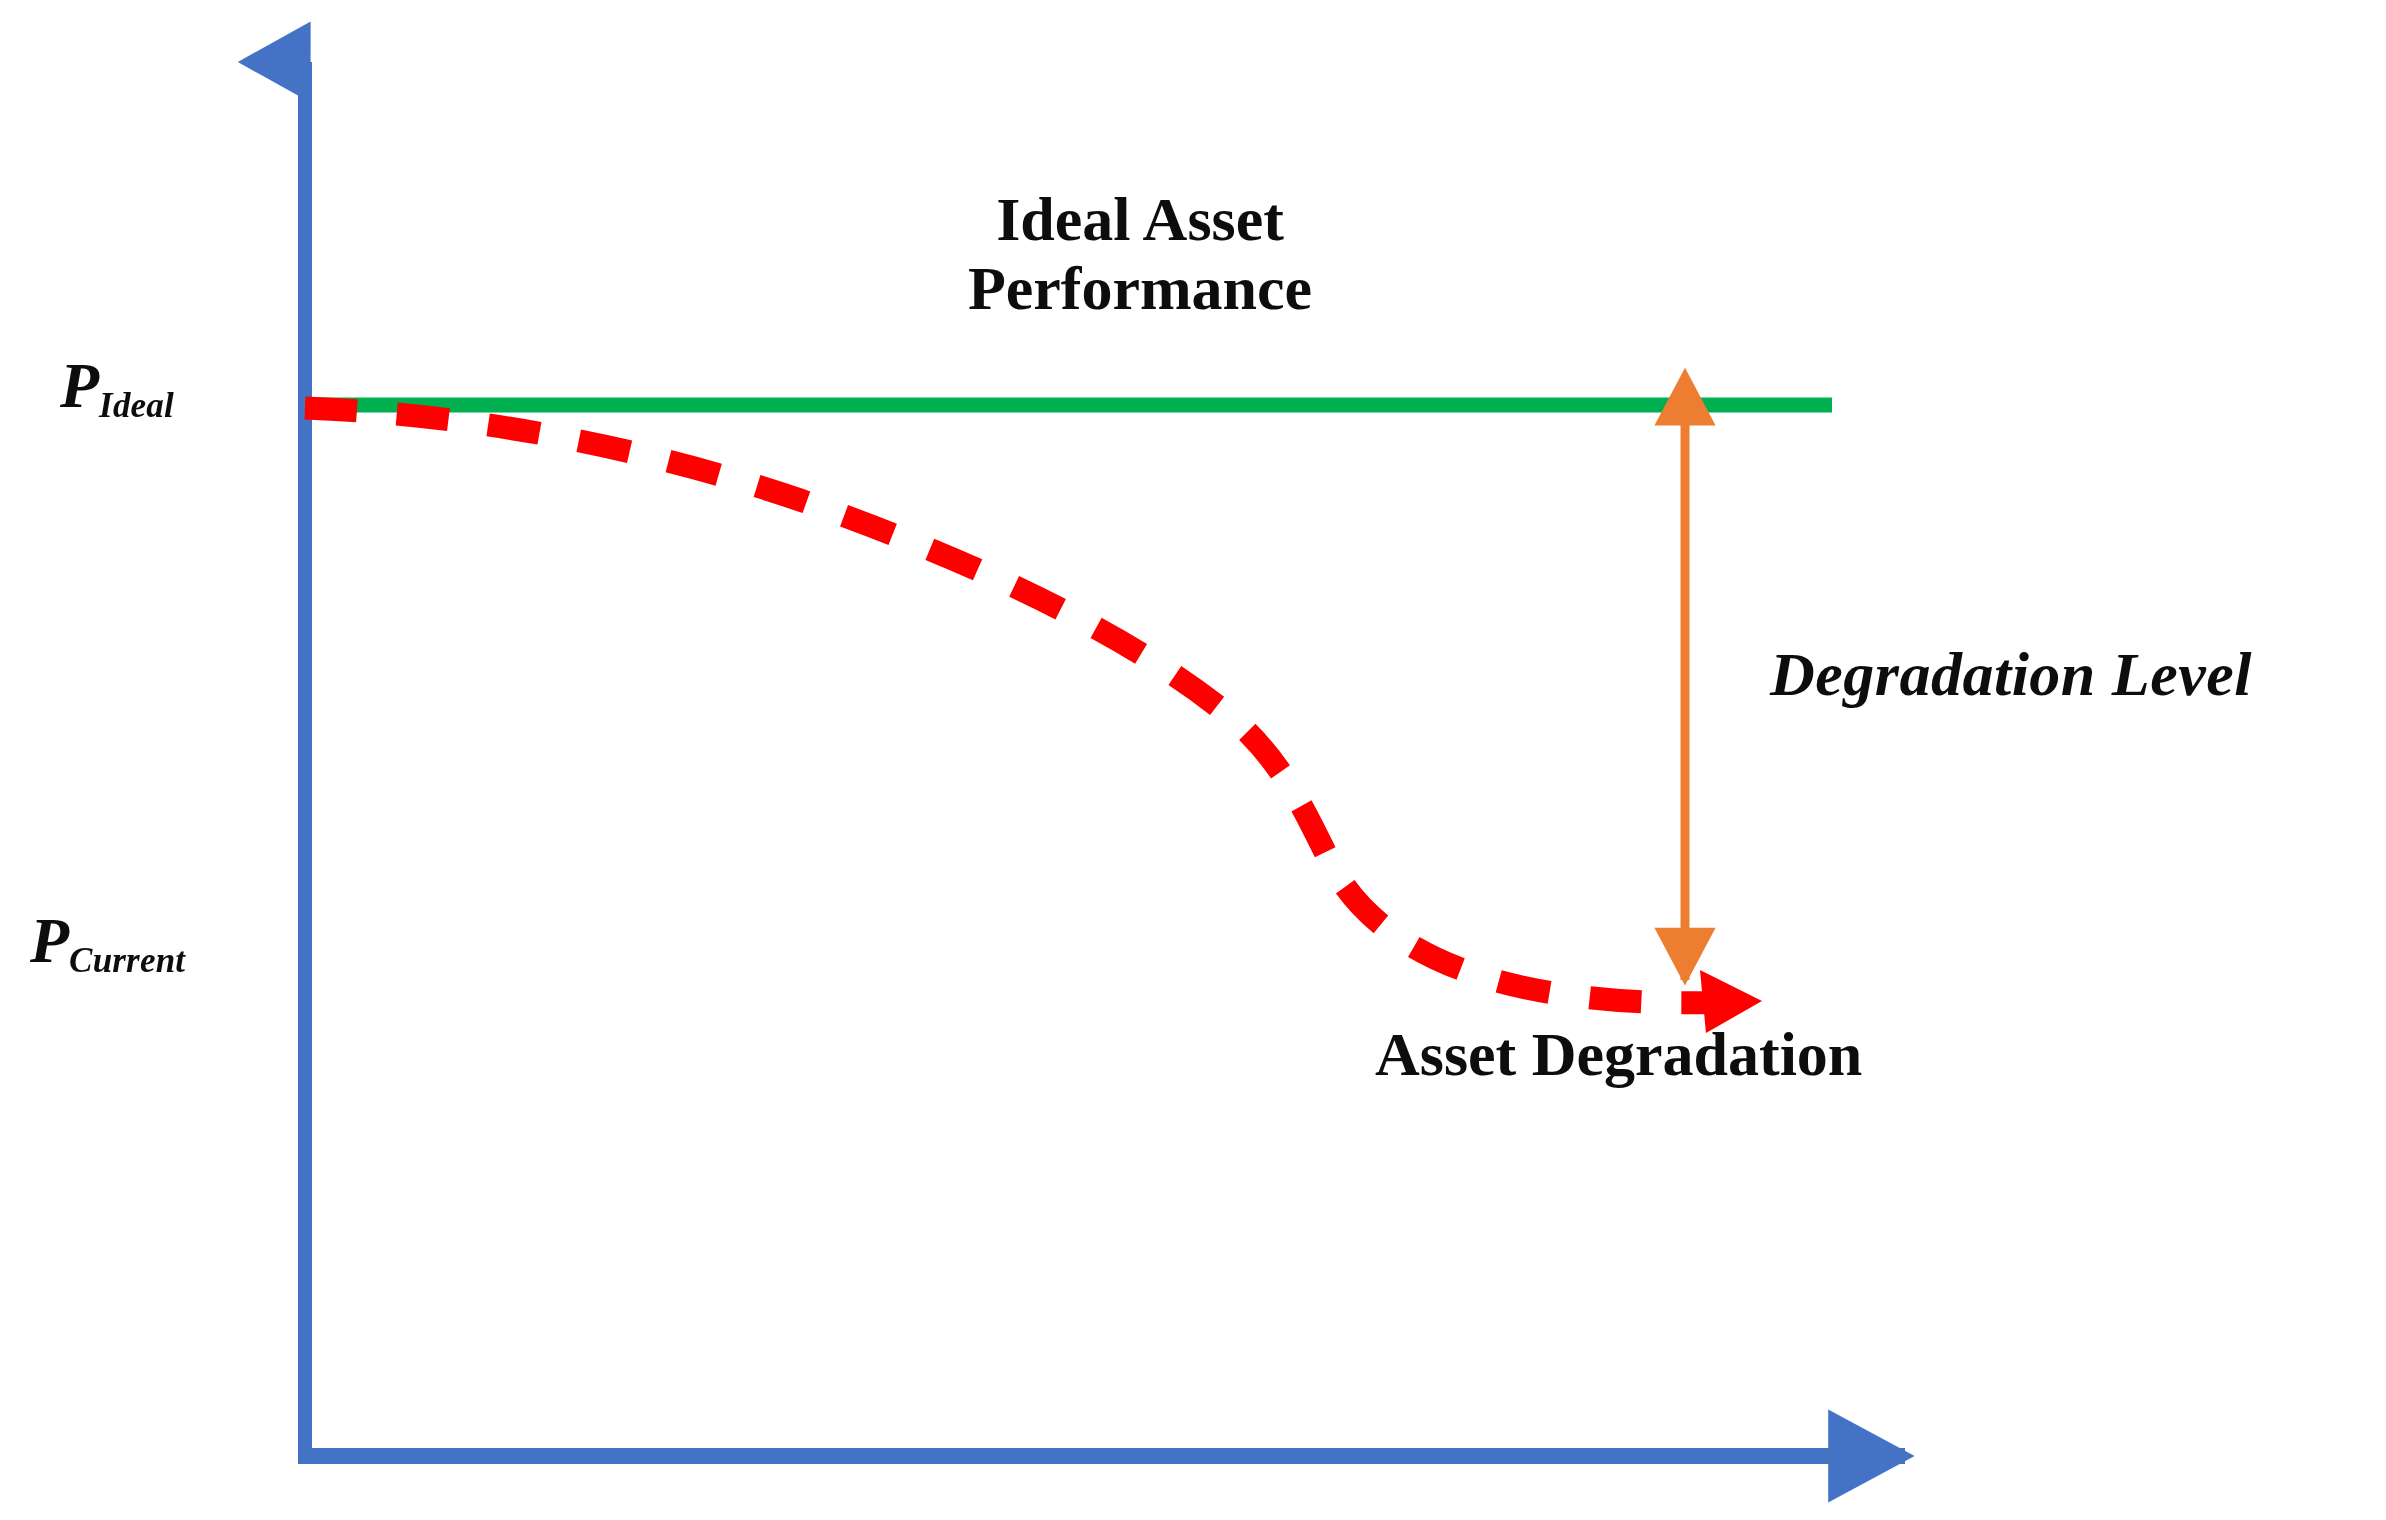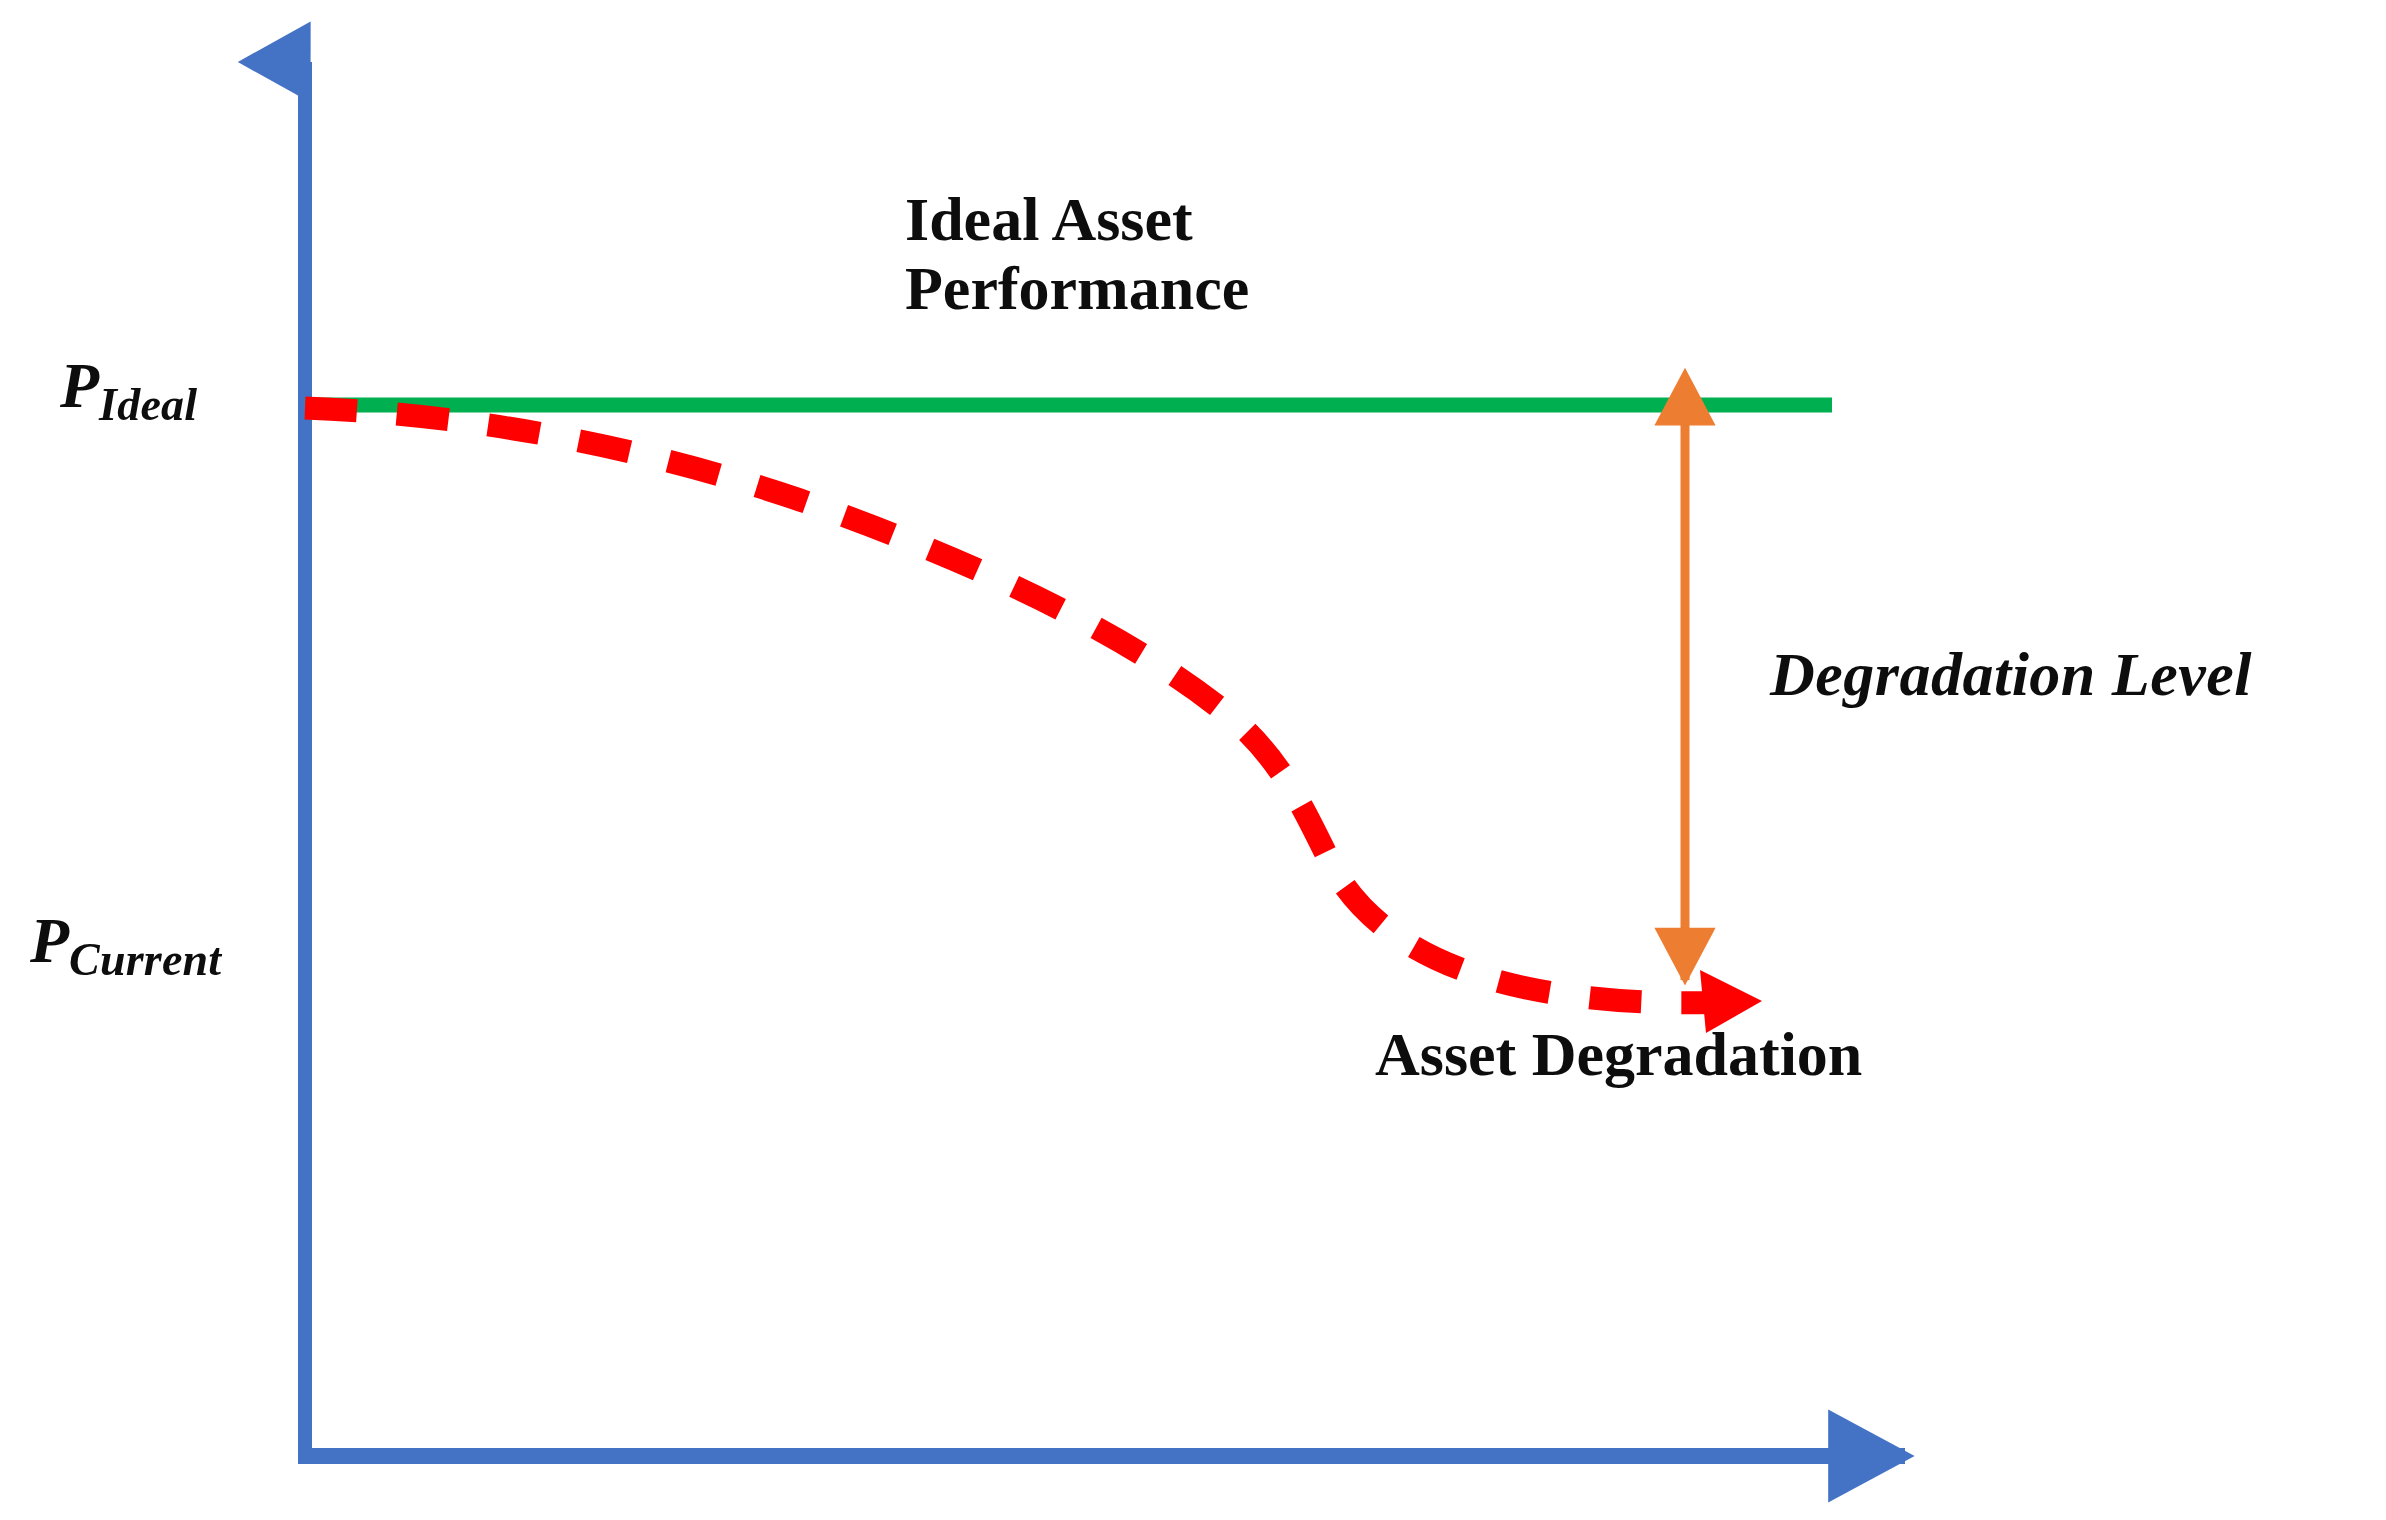--- a/index.html
+++ b/index.html
@@ -30,38 +30,38 @@
   }
   .axis-label {
     font-family: "Liberation Serif", "DejaVu Serif", serif;
     font-weight: bold;
     font-style: italic;
   }
   .axis-label .base {
     font-size: 64px;
   }
   .axis-label .sub {
-    font-size: 46px;
+    font-size: 35px;
     vertical-align: -0.28em;
     letter-spacing: 0.2px;
     font-style: italic;
   }
   #label-p-ideal {
     left: 60px;
     top: 350px;
   }
   #label-p-current {
     left: 30px;
     top: 905px;
   }
   #label-ideal-asset-performance {
     left: 905px;
     top: 185px;
     width: 470px;
-    text-align: left;
+    text-align: center;
     font-size: 62px;
     font-weight: bold;
   }
   #label-ideal-asset-performance .line2 {
     display: block;
     margin-top: 0;
   }
   #label-degradation-level {
     left: 1770px;
     top: 640px;

